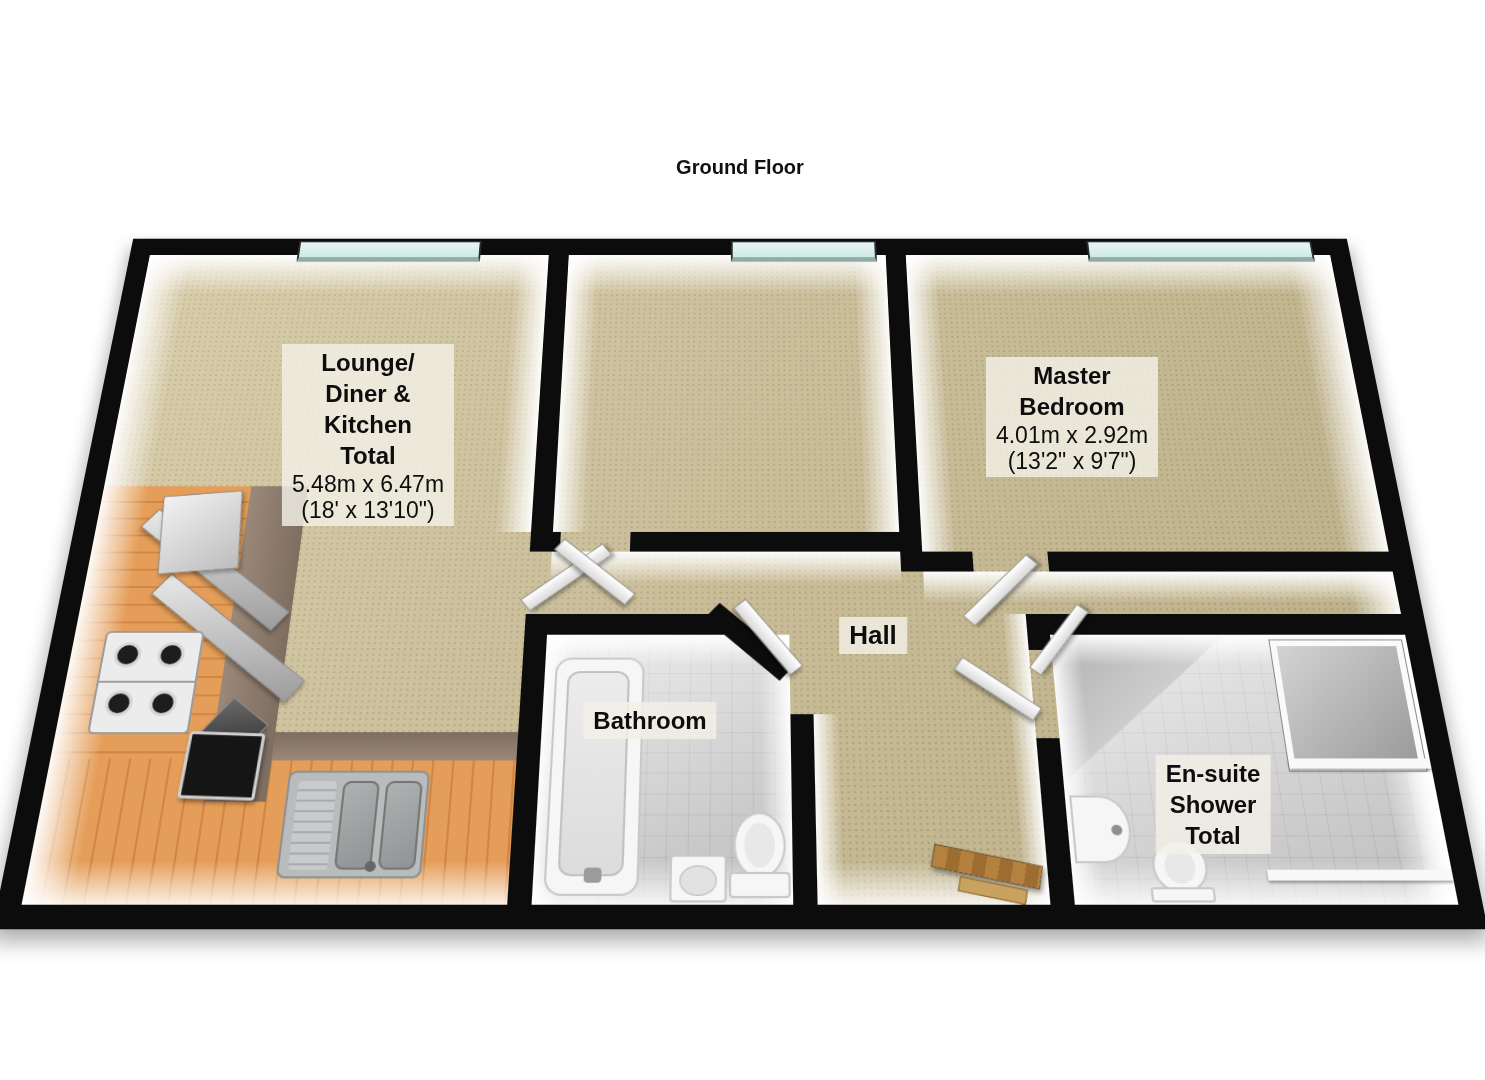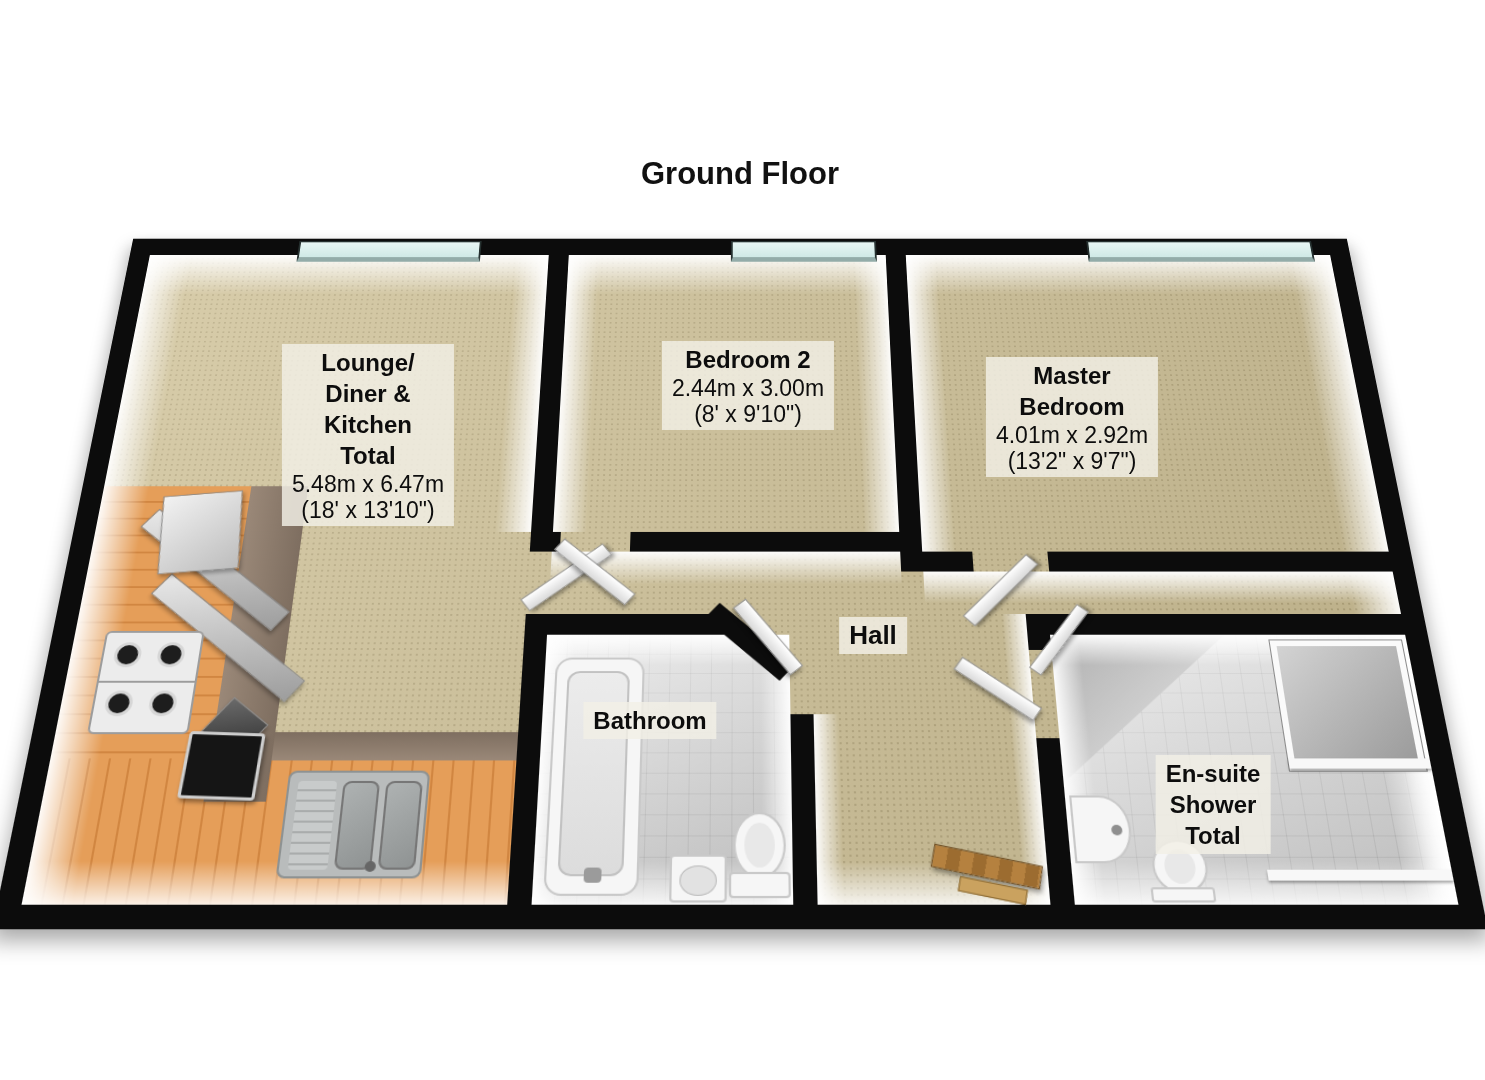--- a/index.html
+++ b/index.html
@@ -1,21 +1,21 @@
 <!DOCTYPE html>
 <html style="--wall: #0c0c0c; --carpet: #cfc196; --kitchen-wood: #dd9450; --tile: #dbdbdb; --window-glass: #d8efed; --label-bg: rgba(242,239,230,0.83);"><head>
 <meta charset="utf-8">
 <style>
   html,body{margin:0;padding:0;background:#fff;}
   body{font-family:"Liberation Sans", sans-serif;}
   .page{position:relative;width:1485px;height:1080px;background:#fff;overflow:hidden;}
 
   
   .title{position:absolute;left:740px;top:156px;transform:translateX(-50%);
-         font-size:31px;font-weight:bold;color:#111;white-space:nowrap;}
+         font-size:20px;font-weight:bold;color:#111;white-space:nowrap;}
   .subtitle{position:absolute;left:740px;top:197px;transform:translateX(-50%);
          font-size:17.5px;color:#111;white-space:nowrap;}
   .footer{position:absolute;left:737px;top:1037px;transform:translateX(-50%);
          font-size:25px;color:#111;white-space:nowrap;}
 
   
   .plan-pos{position:absolute;left:70px;top:168px;width:1340px;height:760px;}
   .plan3d{position:relative;width:1340px;height:760px;
           transform-origin:50% 50%;
           transform:perspective(1600px) rotateX(26deg);
@@ -202,25 +202,20 @@
 
   <div class="label" style="left:368px;top:344px;">
     <div class="rname">Lounge/</div>
     <div class="rname">Diner &amp;</div>
     <div class="rname">Kitchen</div>
     <div class="rname">Total</div>
     <div class="rdim">5.48m x 6.47m</div>
     <div class="rdim">(18' x 13'10")</div>
   </div>
 
-  <div class="label" style="left:748px;top:341px;">
-    <div class="rname">Bedroom 2</div>
-    <div class="rdim">2.44m x 3.00m</div>
-    <div class="rdim">(8' x 9'10")</div>
-  </div>
 
   <div class="label" style="left:1072px;top:357px;">
     <div class="rname">Master</div>
     <div class="rname">Bedroom</div>
     <div class="rdim">4.01m x 2.92m</div>
     <div class="rdim">(13'2" x 9'7")</div>
   </div>
 
   <div class="label" style="left:873px;top:617px;">
     <div class="rname" style="font-size:26px;">Hall</div>

